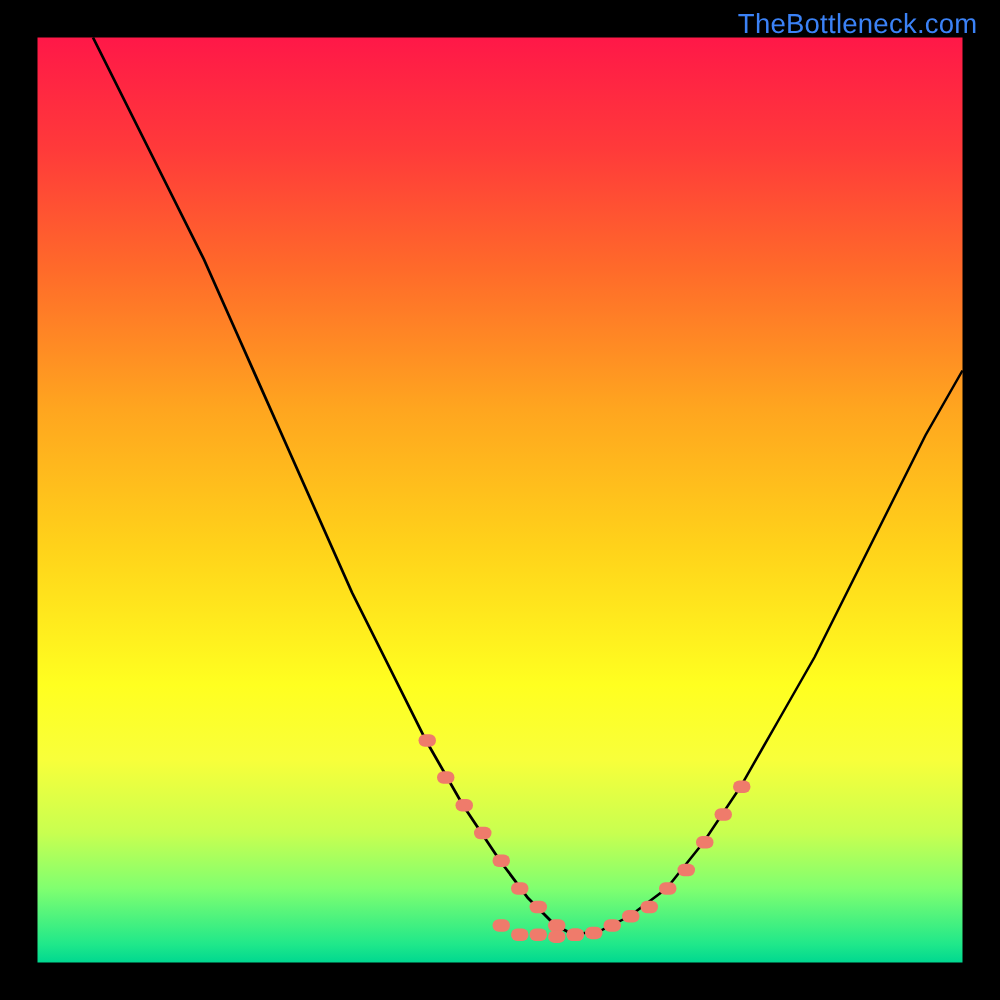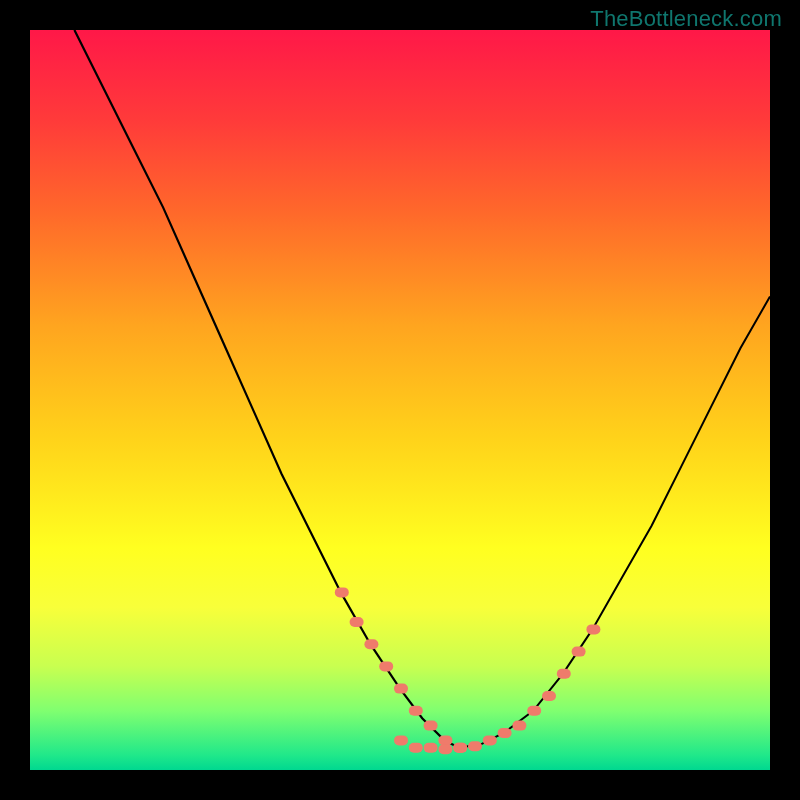--- a/index.html
+++ b/index.html
@@ -27,21 +27,21 @@
       #f8ff3a 78%,
       #c8ff50 86%,
       #80ff70 92%,
       #20e88a 98%,
       #00d890 100%);
   }
   .watermark {
     position: absolute;
     top: 6px;
     right: 18px;
-    color: #0f766e;
+    color: #3b82f6;
     font-size: 22px;
     font-weight: 500;
     letter-spacing: 0.2px;
   }
   svg.curve {
     position: absolute;
     left: 30px;
     top: 30px;
     width: 740px;
     height: 740px;

